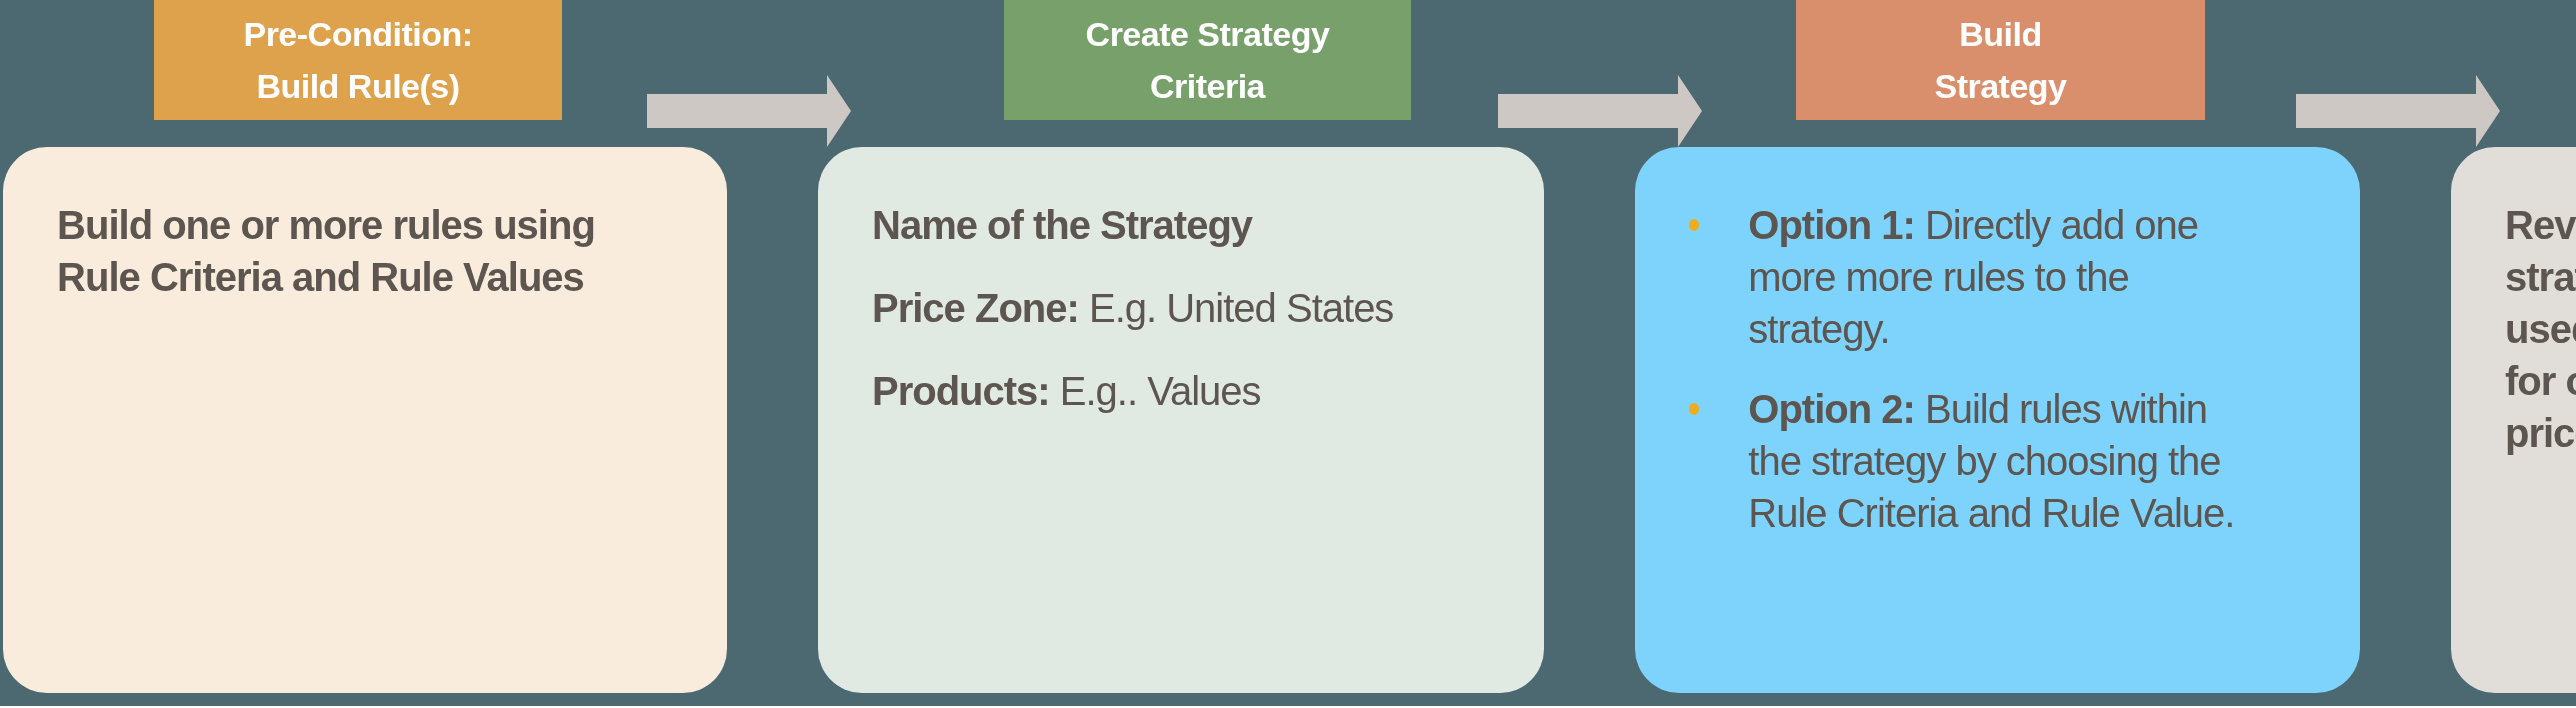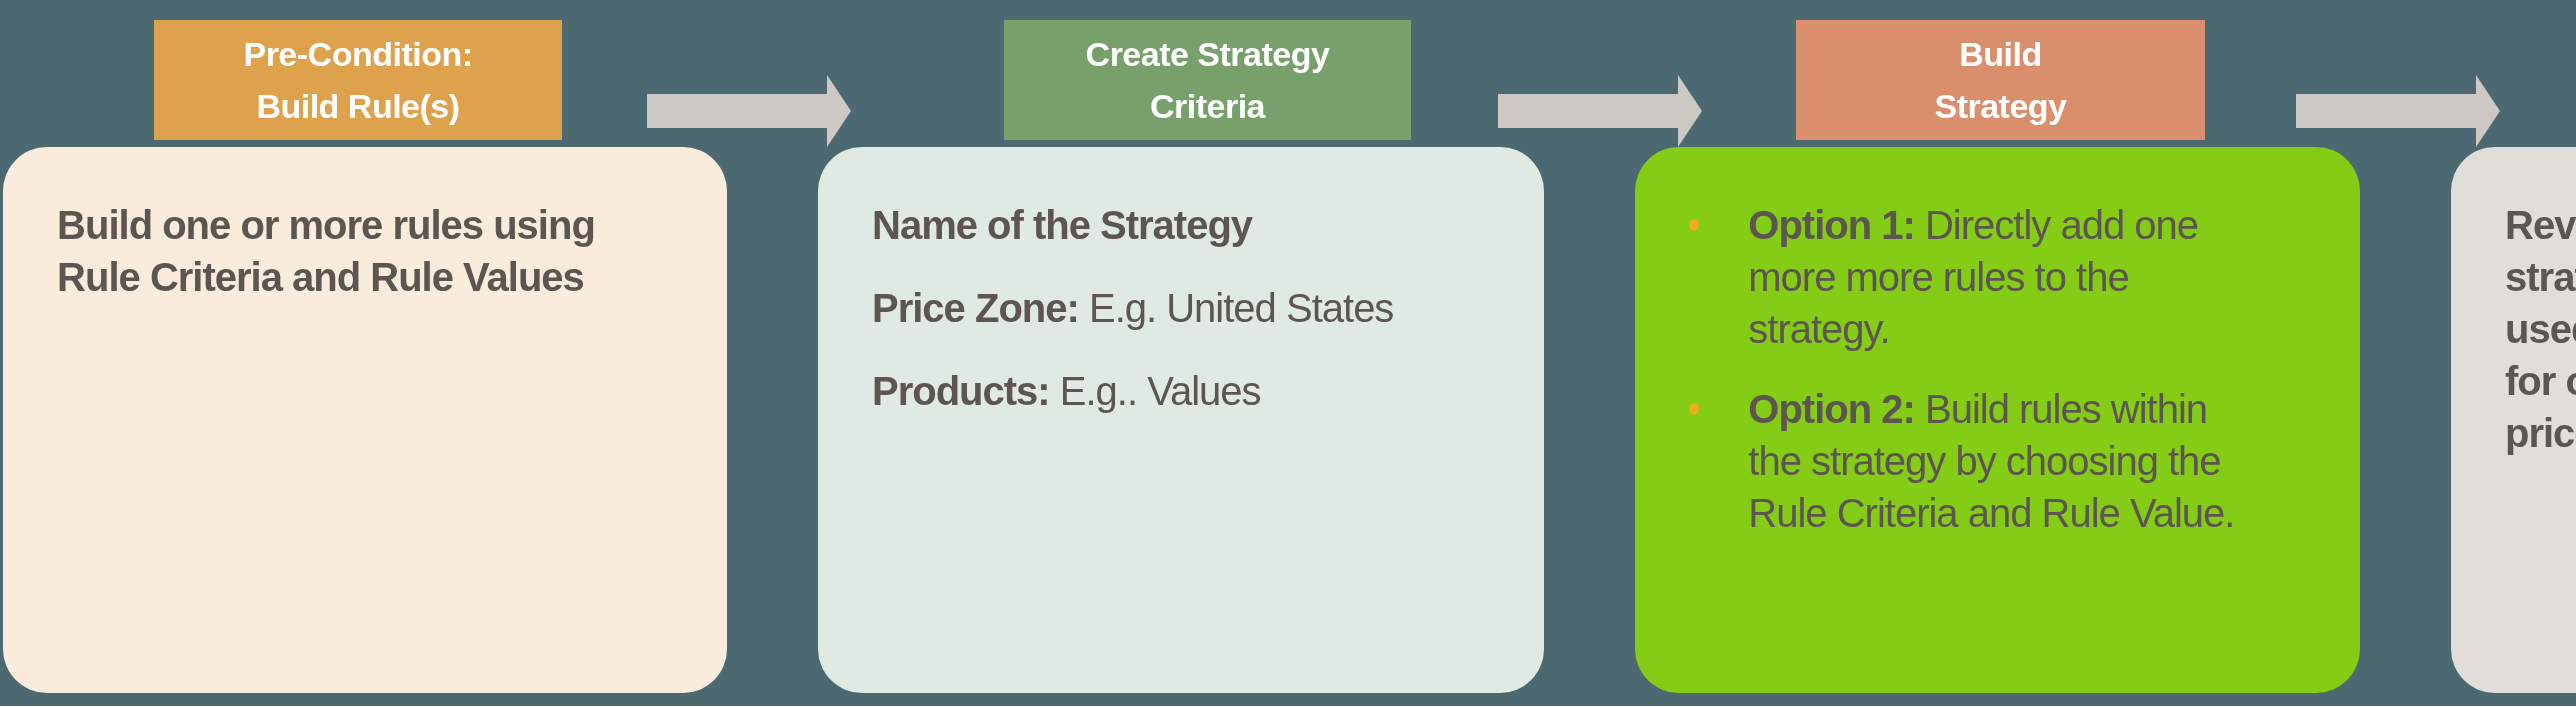--- a/index.html
+++ b/index.html
@@ -9,21 +9,21 @@
     position: relative;
     width: 3180px;
     height: 708px;
     overflow: hidden;
     background: var(--pal-background, #4C6971);
   }
 
   
   .step-header {
     position: absolute;
-    top: 20px;
+    top: 0;
     height: 120px;
     display: flex;
     align-items: center;
     justify-content: center;
     text-align: center;
     color: var(--pal-header_text, #fff);
     font-size: 34px;
     font-weight: bold;
     line-height: 52px;
     letter-spacing: -0.5px;
@@ -141,21 +141,21 @@
     <p class="field-row">
       <b>Price Zone:</b>
       <span>E.g. United States</span>
     </p>
     <p class="field-row">
       <b>Products:</b>
       <span>E.g.. Values</span>
     </p>
   </div>
 
-  <div class="step-body bod-3" style="background-color: #84cc16;">
+  <div class="step-body bod-3" style="background-color: #7dd3fc;">
     <div class="bullet-item">
       <span class="bullet-dot"></span>
       <div class="bullet-text">
         <b>Option 1:</b>
         <span class="pre">Directly add one
 more more rules to the
 strategy.</span>
       </div>
     </div>
     <div class="bullet-item">

